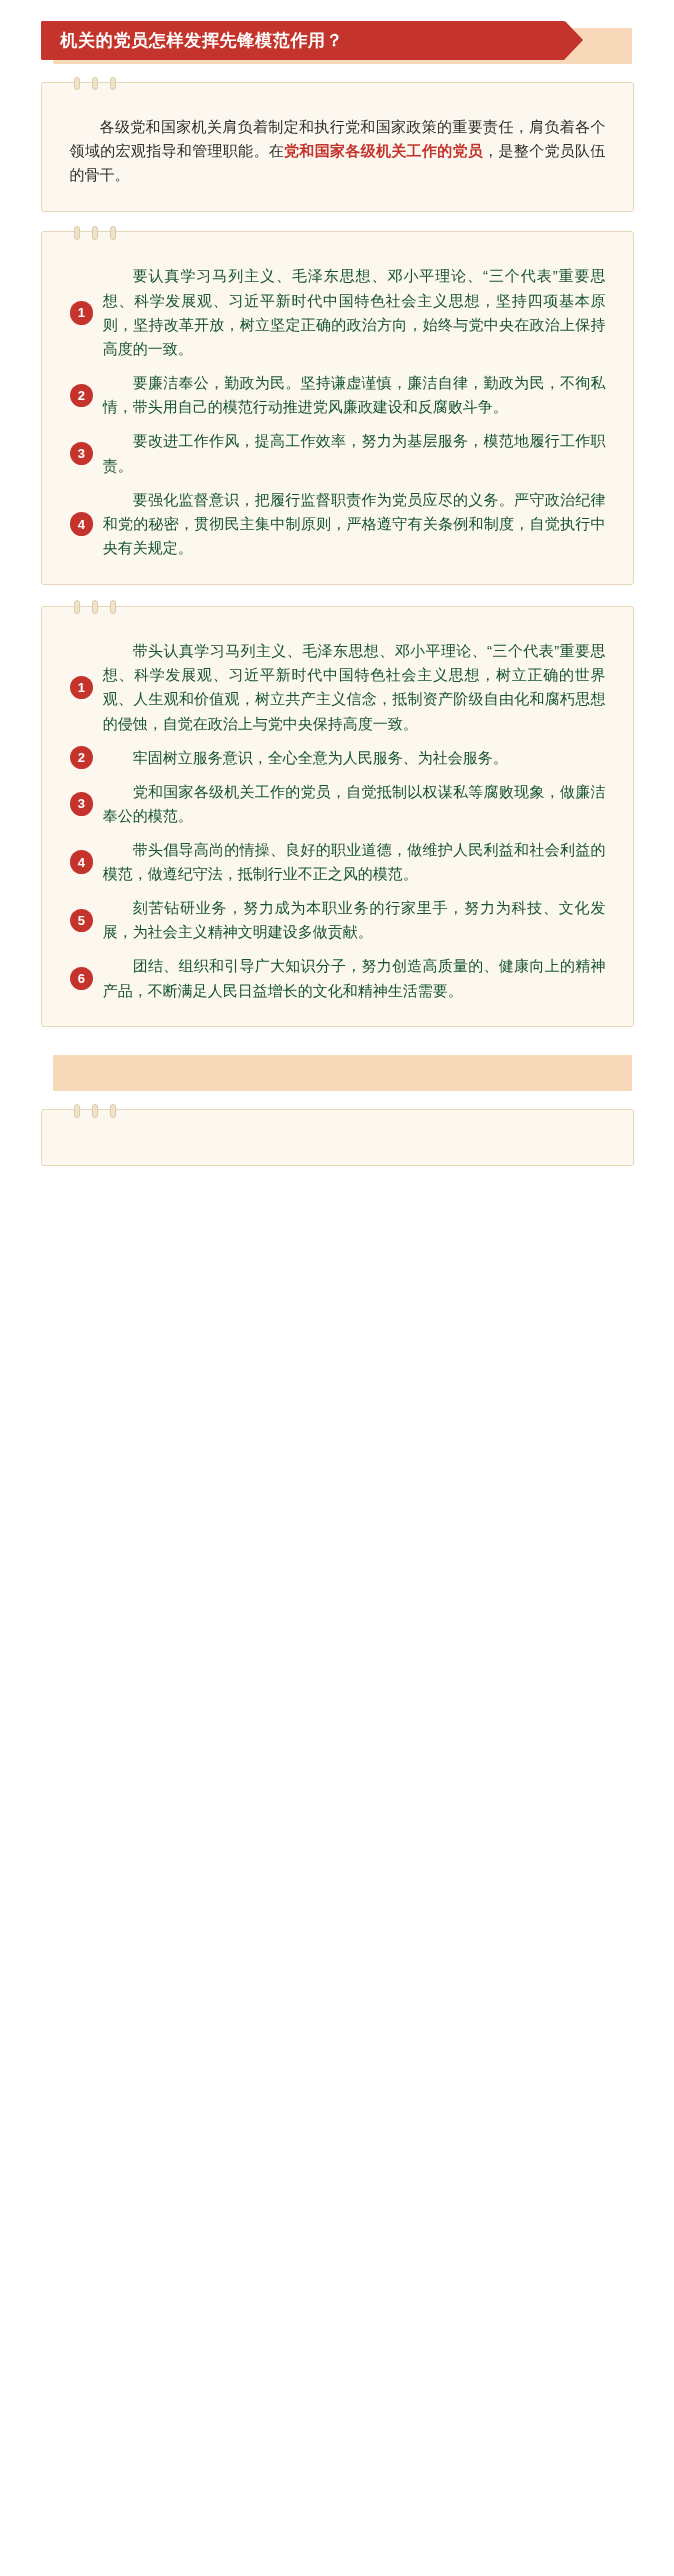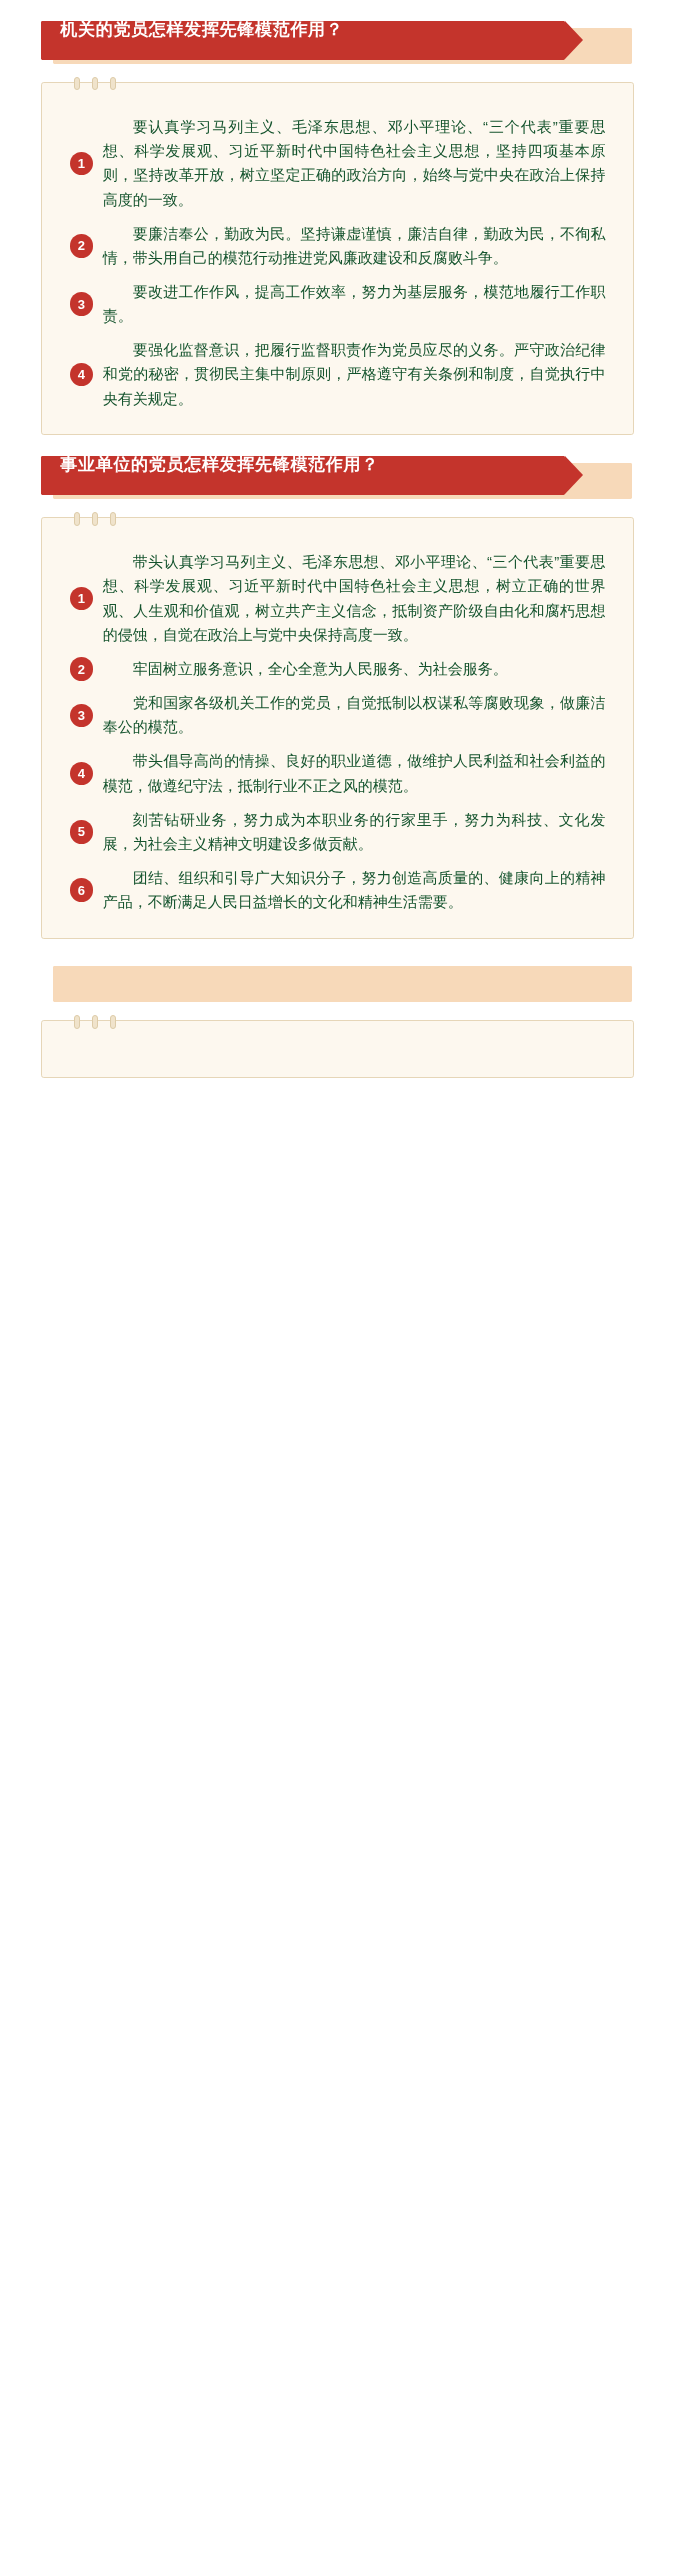--- a/index.html
+++ b/index.html
@@ -40,20 +40,21 @@
   }
   .banner {
     position: absolute;
     left: 0;
     top: 0;
     height: 39px;
     min-width: 524px;
     max-width: 593px;
     background: #c4342c;
     display: inline-flex;
+    align-items: center;
     padding: 0 32px 0 19.3px;
     border-radius: 1.4px;
   }
   .banner::after {
     content: "";
     position: absolute;
     right: -18px;
     top: 0;
     width: 0;
     height: 0;
@@ -153,84 +154,86 @@
         <div class="banner">
           <span class="banner-title">机关的党员怎样发挥先锋模范作用？</span>
         </div>
       </div>
       <div class="card">
         <div class="card-dots">
           <span class="dot"></span>
           <span class="dot"></span>
           <span class="dot"></span>
         </div>
+        <p class="para"><span>各级党和国家机关肩负着制定和执行党和国家政策的重要责任，肩负着各个领域的宏观指导和管理职能。在</span><span class="hl">党和国家各级机关工作的党员</span><span>，是整个党员队伍的骨干。</span></p>
+      </div>
+      <div class="card">
+        <div class="card-dots">
+          <span class="dot"></span>
+          <span class="dot"></span>
+          <span class="dot"></span>
+        </div>
         <ul class="num-list">
           <li class="num-item">
             <span class="num-badge">1</span>
             <span class="num-text">要认真学习马列主义、毛泽东思想、邓小平理论、“三个代表”重要思想、科学发展观、习近平新时代中国特色社会主义思想，坚持四项基本原则，坚持改革开放，树立坚定正确的政治方向，始终与党中央在政治上保持高度的一致。</span>
           </li>
           <li class="num-item">
             <span class="num-badge">2</span>
             <span class="num-text">要廉洁奉公，勤政为民。坚持谦虚谨慎，廉洁自律，勤政为民，不徇私情，带头用自己的模范行动推进党风廉政建设和反腐败斗争。</span>
           </li>
           <li class="num-item">
             <span class="num-badge">3</span>
             <span class="num-text">要改进工作作风，提高工作效率，努力为基层服务，模范地履行工作职责。</span>
           </li>
           <li class="num-item">
             <span class="num-badge">4</span>
             <span class="num-text">要强化监督意识，把履行监督职责作为党员应尽的义务。严守政治纪律和党的秘密，贯彻民主集中制原则，严格遵守有关条例和制度，自觉执行中央有关规定。</span>
+          </li>
+        </ul>
+      </div>
+    </div>
+    <div class="section">
+      <div class="card">
+        <div class="card-dots">
+          <span class="dot"></span>
+          <span class="dot"></span>
+          <span class="dot"></span>
+        </div>
+        <ul class="num-list">
+          <li class="num-item">
+            <span class="num-badge">1</span>
+            <span class="num-text">带头认真学习马列主义、毛泽东思想、邓小平理论、“三个代表”重要思想、科学发展观、习近平新时代中国特色社会主义思想，树立正确的世界观、人生观和价值观，树立共产主义信念，抵制资产阶级自由化和腐朽思想的侵蚀，自觉在政治上与党中央保持高度一致。</span>
+          </li>
+          <li class="num-item">
+            <span class="num-badge">2</span>
+            <span class="num-text">牢固树立服务意识，全心全意为人民服务、为社会服务。</span>
+          </li>
+          <li class="num-item">
+            <span class="num-badge">3</span>
+            <span class="num-text">党和国家各级机关工作的党员，自觉抵制以权谋私等腐败现象，做廉洁奉公的模范。</span>
+          </li>
+          <li class="num-item">
+            <span class="num-badge">4</span>
+            <span class="num-text">带头倡导高尚的情操、良好的职业道德，做维护人民利益和社会利益的模范，做遵纪守法，抵制行业不正之风的模范。</span>
+          </li>
+          <li class="num-item">
+            <span class="num-badge">5</span>
+            <span class="num-text">刻苦钻研业务，努力成为本职业务的行家里手，努力为科技、文化发展，为社会主义精神文明建设多做贡献。</span>
+          </li>
+          <li class="num-item">
+            <span class="num-badge">6</span>
+            <span class="num-text">团结、组织和引导广大知识分子，努力创造高质量的、健康向上的精神产品，不断满足人民日益增长的文化和精神生活需要。</span>
           </li>
         </ul>
       </div>
     </div>
     <div class="section">
       <div class="banner-wrap">
         <div class="banner-shadow"></div>
-        <div class="banner">
-          <span class="banner-title">事业单位的党员怎样发挥先锋模范作用？</span>
-        </div>
-      </div>
-      <div class="card">
-        <div class="card-dots">
-          <span class="dot"></span>
-          <span class="dot"></span>
-          <span class="dot"></span>
-        </div>
-        <ul class="num-list">
-          <li class="num-item">
-            <span class="num-badge">1</span>
-            <span class="num-text">带头认真学习马列主义、毛泽东思想、邓小平理论、“三个代表”重要思想、科学发展观、习近平新时代中国特色社会主义思想，树立正确的世界观、人生观和价值观，树立共产主义信念，抵制资产阶级自由化和腐朽思想的侵蚀，自觉在政治上与党中央保持高度一致。</span>
-          </li>
-          <li class="num-item">
-            <span class="num-badge">2</span>
-            <span class="num-text">牢固树立服务意识，全心全意为人民服务、为社会服务。</span>
-          </li>
-          <li class="num-item">
-            <span class="num-badge">3</span>
-            <span class="num-text">党和国家各级机关工作的党员，自觉抵制以权谋私等腐败现象，做廉洁奉公的模范。</span>
-          </li>
-          <li class="num-item">
-            <span class="num-badge">4</span>
-            <span class="num-text">带头倡导高尚的情操、良好的职业道德，做维护人民利益和社会利益的模范，做遵纪守法，抵制行业不正之风的模范。</span>
-          </li>
-          <li class="num-item">
-            <span class="num-badge">5</span>
-            <span class="num-text">刻苦钻研业务，努力成为本职业务的行家里手，努力为科技、文化发展，为社会主义精神文明建设多做贡献。</span>
-          </li>
-          <li class="num-item">
-            <span class="num-badge">6</span>
-            <span class="num-text">团结、组织和引导广大知识分子，努力创造高质量的、健康向上的精神产品，不断满足人民日益增长的文化和精神生活需要。</span>
-          </li>
-        </ul>
-      </div>
-    </div>
-    <div class="section">
-      <div class="banner-wrap">
-        <div class="banner-shadow"></div>
       </div>
       <div class="card">
         <div class="card-dots">
           <span class="dot"></span>
           <span class="dot"></span>
           <span class="dot"></span>
         </div>
       </div>
     </div>
   </div>

